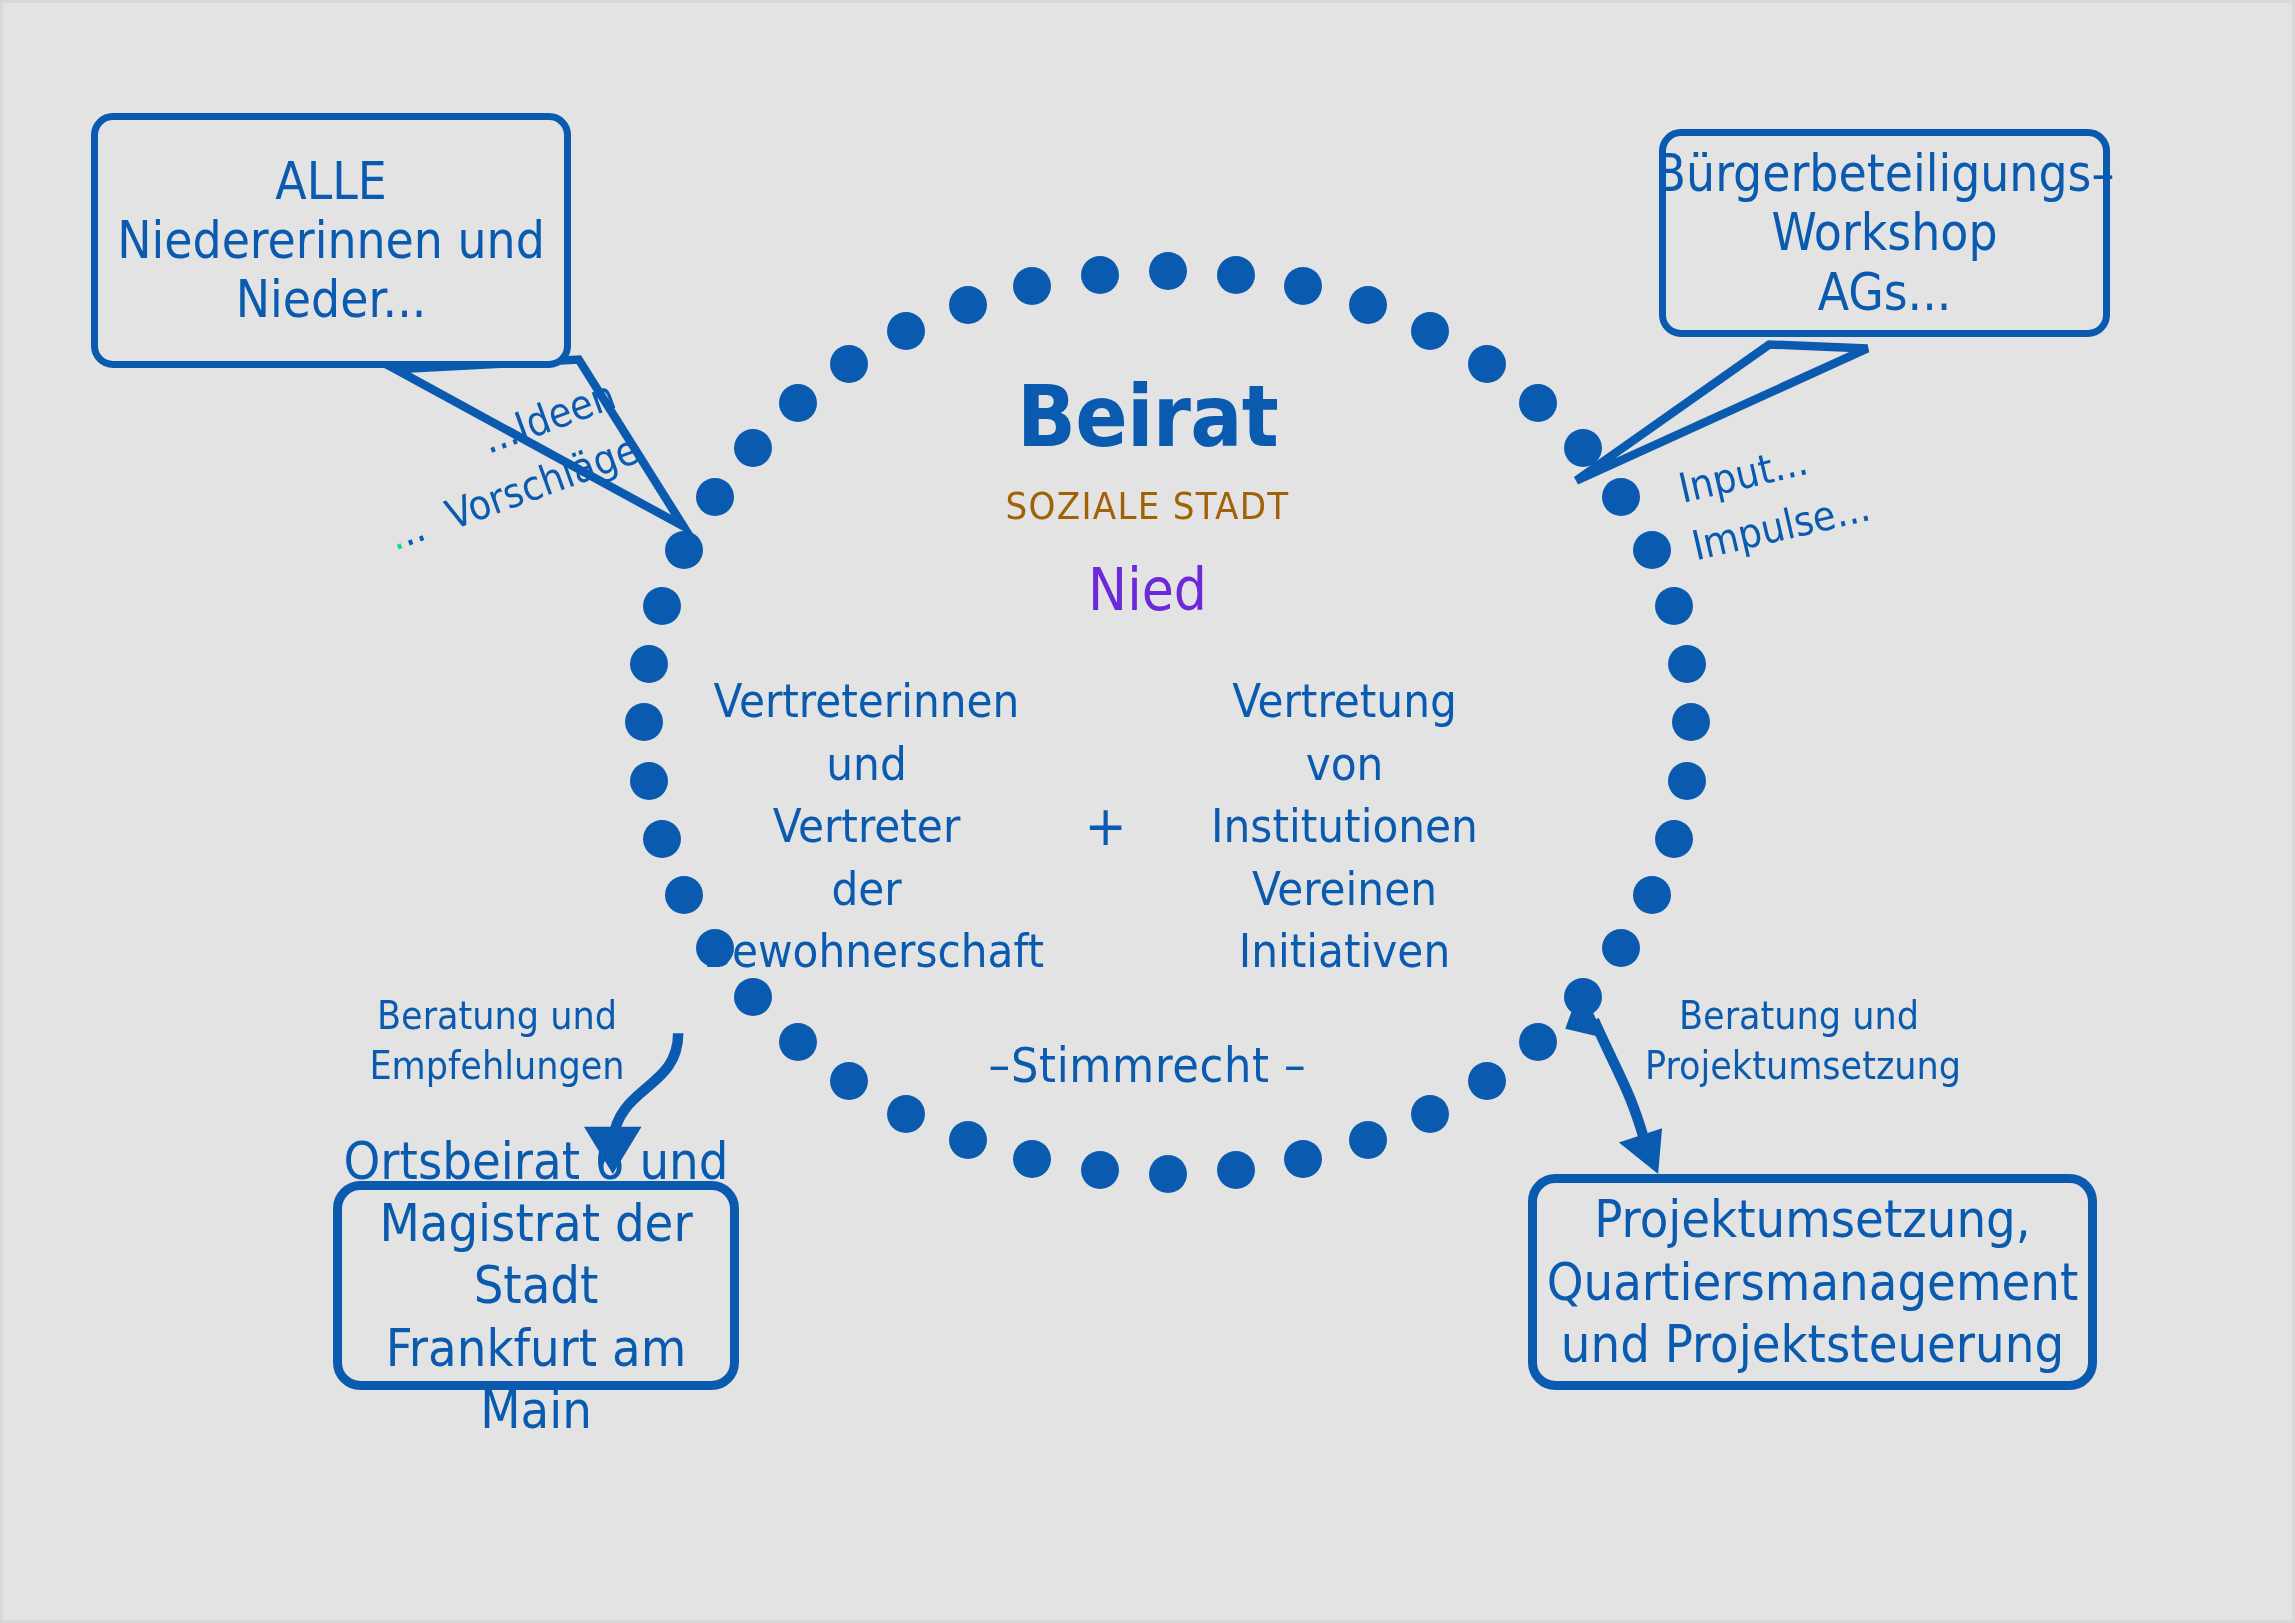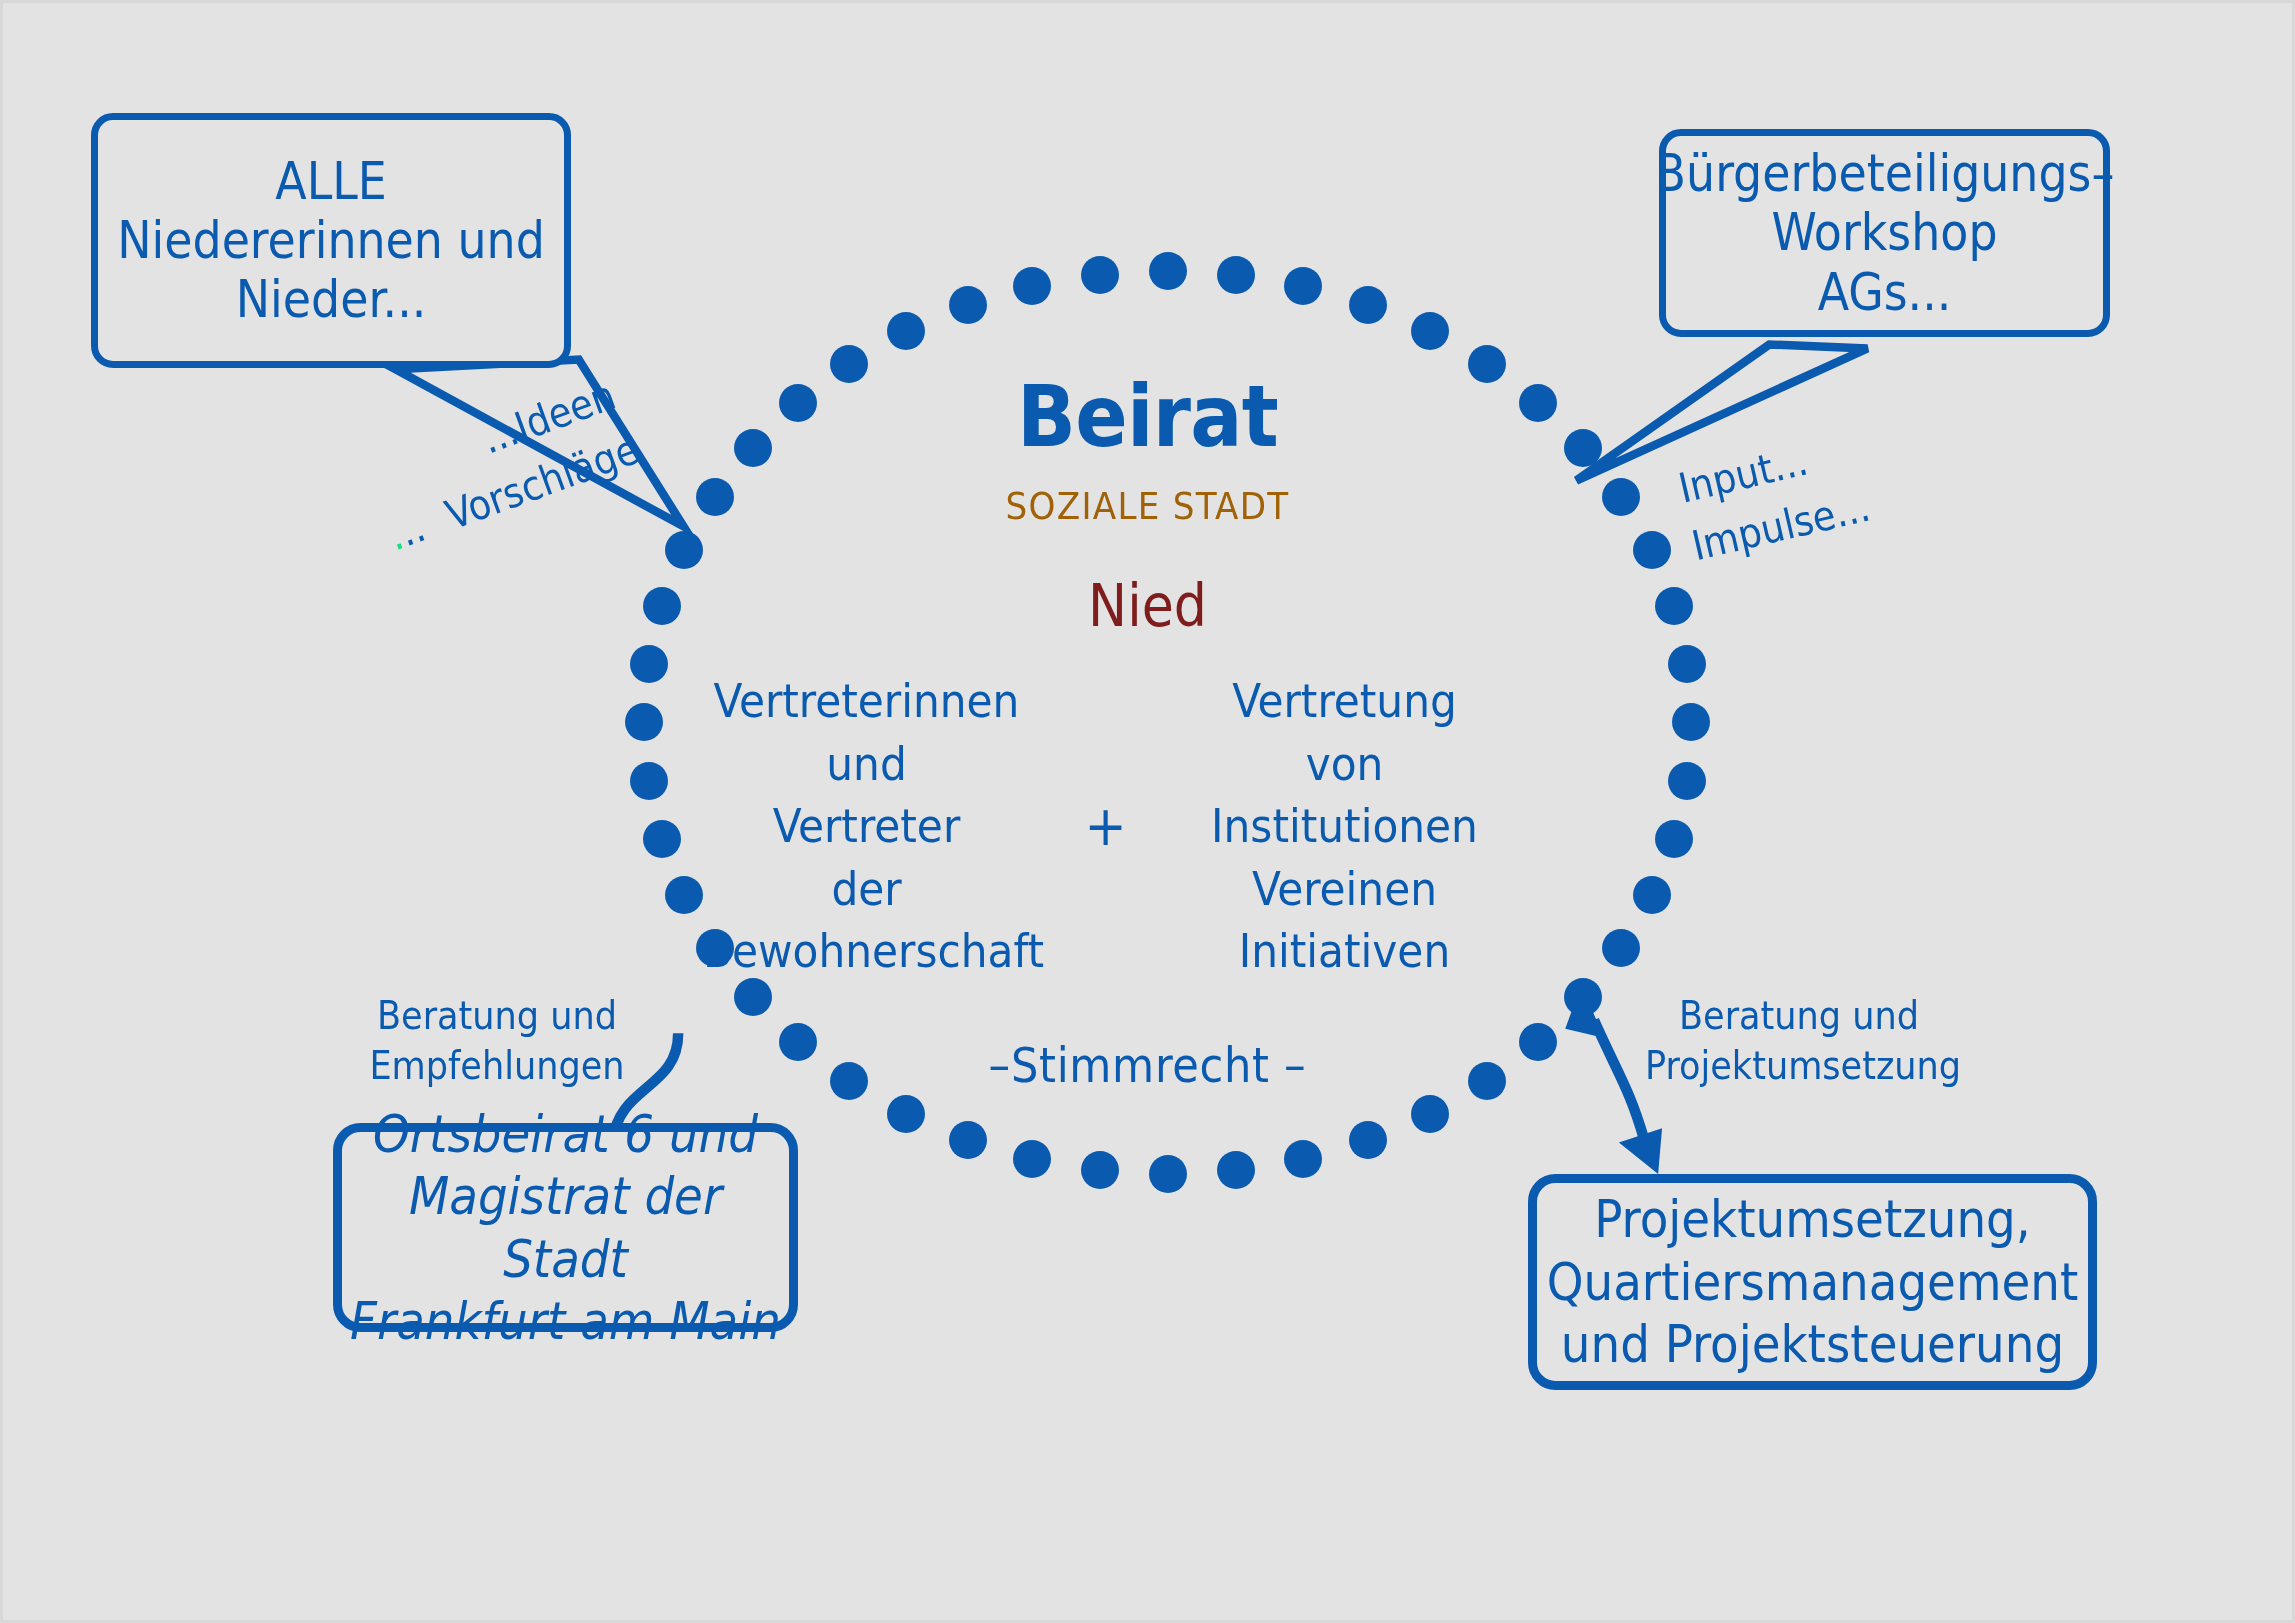--- a/index.html
+++ b/index.html
@@ -33,35 +33,35 @@
     position:absolute;
     border:9.8px solid #0a5bb0;
     border-radius:27.5px;
     background:#e3e3e3;
     color:#0a5bb0;
     display:flex;align-items:center;justify-content:center;
     text-align:center;line-height:1.2;
     box-sizing:border-box;font-size:52px;
     z-index:4;
   }
-  #box-bottom-left{left:330px;top:1120px;width:465px;height:209px;font-style:italic;}
+  #box-bottom-left{left:330px;top:1178px;width:406px;height:209px;}
   #box-bottom-right{left:1525px;top:1171px;width:569px;height:216px;}
 
   
   #dot-ring{position:absolute;left:576px;top:196px;width:1178px;height:1047px;z-index:1;}
   .ringdot{position:absolute;width:38px;height:38px;border-radius:50%;
            background:#0a5bb0;margin-left:-19px;margin-top:-19px;}
 
   
   #beirat-title{position:absolute;left:0;right:0;top:363px;text-align:center;
      font-size:86px;font-weight:bold;color:#0a5bb0;letter-spacing:-0.7px;z-index:3;}
   #beirat-sub1{position:absolute;left:0;right:0;top:481px;text-align:center;
      font-size:38px;color:#a16207;letter-spacing:1.3px;z-index:3;}
   #beirat-sub2{position:absolute;left:0;right:0;top:553px;text-align:center;
-     font-size:58px;color:#7f1d1d;z-index:3;margin-top:16px;}
+     font-size:58px;color:#6d28d9;z-index:3;}
 
   #cols{position:absolute;left:700px;top:667px;width:805px;
         display:flex;align-items:center;justify-content:space-between;z-index:3;}
   .col{width:327px;text-align:center;font-size:47px;line-height:1.33;color:#0a5bb0;}
   #plus-sign{font-size:56px;color:#0a5bb0;line-height:1;width:59px;text-align:center;}
 
   #stimmrecht{position:absolute;left:0;right:0;top:1034px;text-align:center;
     font-size:48px;color:#0a5bb0;letter-spacing:0.7px;z-index:3;}
 
   

